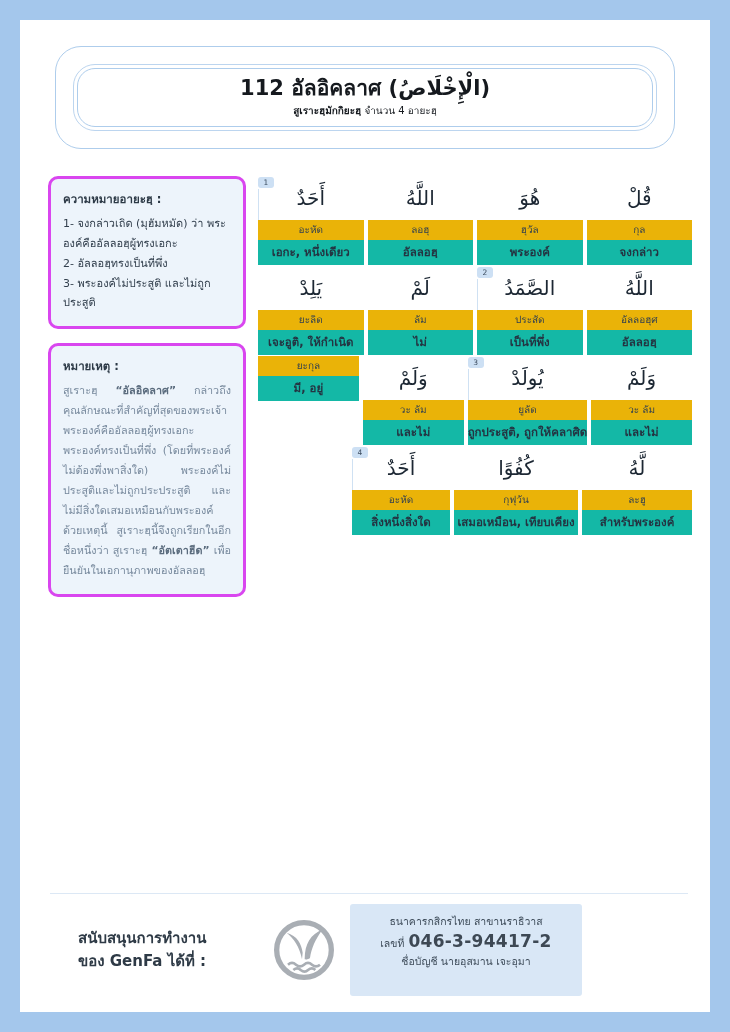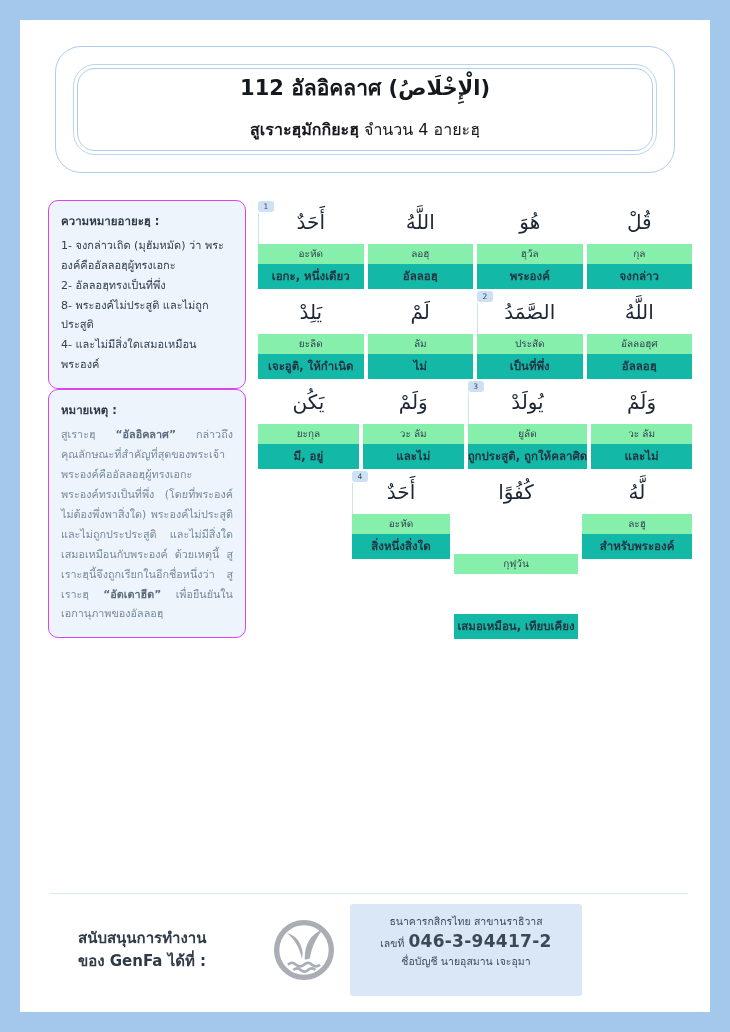--- a/index.html
+++ b/index.html
@@ -21,33 +21,33 @@
     border:1px solid #aecdec; border-radius:26px; padding:17px;
   }
   .hdr-mid {
     border:1px solid #bcd5ef; border-radius:22px; padding:3px;
   }
   .hdr-inner {
     border:1px solid #aecdec; border-radius:18px;
     text-align:center; padding:7px 0 8px;
   }
   .page-title { font-size:21px; font-weight:bold; color:#15191e; line-height:1.2; }
-  .page-subtitle { font-size:16px; color:#15191e; margin-top:16px; }
+  .page-subtitle { font-size:10px; color:#15191e; margin-top:2px; }
   .page-subtitle .sub-bold { font-weight:bold; }
 
   
   .content { display:flex; margin-top:27px; padding:0 18px 0 28px; gap:12px; align-items:flex-start; }
 
   
   .sidebar { width:198px; flex:none; }
   .info-box {
-    background:#edf4fb; border:1px solid #d946ef; border-radius:10px;
+    background:#edf4fb; border:3px solid #d946ef; border-radius:10px;
     padding:11px 12px 13px;
   }
-  .note-box { }
+  .note-box { margin-top:14px; }
   .box-title { font-size:11.5px; font-weight:bold; color:#2c3946; margin-bottom:6px; }
   .m-line { font-size:11px; color:#323f4d; line-height:1.8; }
   .note-body { font-size:10.8px; color:#76889c; line-height:1.85; text-align:justify; }
   .note-body .seg-bold { font-weight:bold; color:#5a6b7d; }
 
   
   .word-table { flex:1; }
   .word-row { display:flex; direction:rtl; gap:4px; margin-bottom:1px; }
   .word-cell { flex:1; display:flex; flex-direction:column; }
   .arabic {
@@ -60,33 +60,33 @@
     min-width:16px; height:11px; padding:0 3px;
     background:#cde0f4; border-radius:3px;
     font-size:7.5px; color:#3c4d60; direction:ltr;
     display:flex; align-items:center; justify-content:center;
   }
   .arabic.has-marker::after {
     content:""; position:absolute; left:0; top:13px; bottom:0;
     width:1px; background:#cfe1f3;
   }
   .translit {
-    background:#86efac; height:20px; line-height:20px;
+    background:#eab308; height:20px; line-height:20px;
     text-align:center; font-size:10px; color:#33414f; direction:ltr;
   }
   .meaning {
     background:#14b8a6; height:25px; line-height:25px;
     text-align:center; font-size:11.5px; font-weight:bold; color:#243442; direction:ltr;
     white-space:nowrap;
   }
   
   .word-row.row-4 { justify-content:flex-start; }
   .word-row.row-4 .word-cell { flex:none; }
   .word-row.row-4 .word-cell:nth-child(1) { width:110px; }
-  .word-row.row-4 .word-cell:nth-child(2) { width:124px;gap:40px; }
+  .word-row.row-4 .word-cell:nth-child(2) { width:124px; }
   .word-row.row-4 .word-cell:nth-child(3) { width:98px; }
 
   
   .footer { margin-top:auto; padding:0 22px 16px 30px; }
   .divider { border-top:1px solid #dce8f5; margin-bottom:10px; }
   .footer-row { display:flex; align-items:center; }
   .logo-block { width:128px; flex:none; position:relative; padding-top:10px; }
   .logo-text { font-size:27px; font-weight:bold; color:#82b4e2; letter-spacing:-0.5px; line-height:1; }
   .plane-icon { position:absolute; top:2px; left:88px; }
   .logo-tagline { font-size:9px; color:#9cc2e8; margin:2px 0 0 40px; }
@@ -117,22 +117,21 @@
     </div>
   </div>
 
   <div class="content">
     <aside class="sidebar">
       <div class="info-box meaning-box">
         <div class="box-title">ความหมายอายะฮฺ :</div>
         <div>
             <div class="m-line">1- จงกล่าวเถิด (มุฮัมหมัด) ว่า พระองค์คืออัลลอฮฺผู้ทรงเอกะ</div>
             <div class="m-line">2- อัลลอฮฺทรงเป็นที่พึ่ง</div>
-            <div class="m-line">8- พระองค์ไม่ประสูติ และไม่ถูกประสูติ</div>
-            <div class="m-line">4- และไม่มีสิ่งใดเสมอเหมือนพระองค์</div>
+            <div class="m-line">3- พระองค์ไม่ประสูติ และไม่ถูกประสูติ</div>
           </div>
       </div>
       <div class="info-box note-box">
         <div class="box-title">หมายเหตุ :</div>
         <p class="note-body"><span>สูเราะฮฺ </span><span class="seg-bold">“อัลอิคลาศ”</span><span> กล่าวถึงคุณลักษณะที่สำคัญที่สุดของพระเจ้า พระองค์คืออัลลอฮฺผู้ทรงเอกะ พระองค์ทรงเป็นที่พึ่ง (โดยที่พระองค์ไม่ต้องพึ่งพาสิ่งใด) พระองค์ไม่ประสูติและไม่ถูกประประสูติ และไม่มีสิ่งใดเสมอเหมือนกับพระองค์ ด้วยเหตุนี้ สูเราะฮฺนี้จึงถูกเรียกในอีกชื่อหนึ่งว่า สูเราะฮฺ </span><span class="seg-bold">“อัตเตาฮีด”</span><span> เพื่อยืนยันในเอกานุภาพของอัลลอฮฺ</span></p>
       </div>
     </aside>
 
     <main class="word-table">
         <div class="word-row row-1">
@@ -214,23 +213,20 @@
             <div class="meaning">ถูกประสูติ, ถูกให้คลาศิด</div>
           </div>
           <div class="word-cell">
             <div class="arabic">
               <span>وَلَمْ</span>
             </div>
             <div class="translit">วะ ลัม</div>
             <div class="meaning">และไม่</div>
           </div>
           <div class="word-cell">
-            <div class="arabic">
-              <span>يَكُن</span>
-            </div>
             <div class="translit">ยะกุล</div>
             <div class="meaning">มี, อยู่</div>
           </div>
         </div>
         <div class="word-row row-4">
           <div class="word-cell">
             <div class="arabic">
               <span>لَّهُ</span>
             </div>
             <div class="translit">ละฮู</div>

